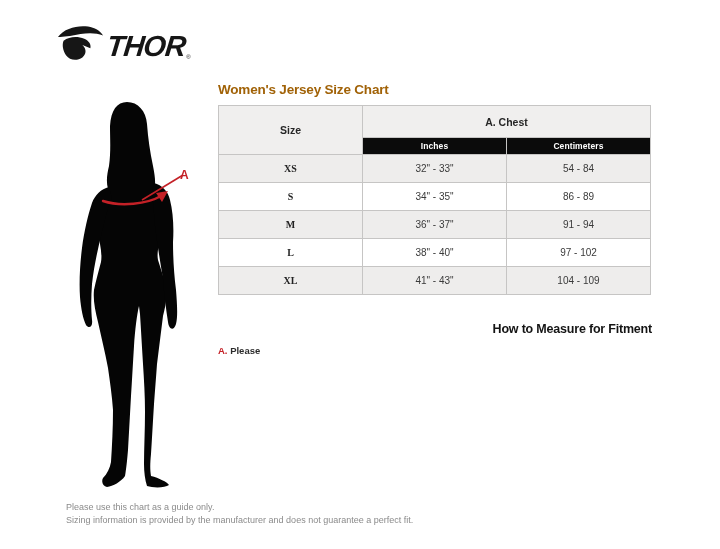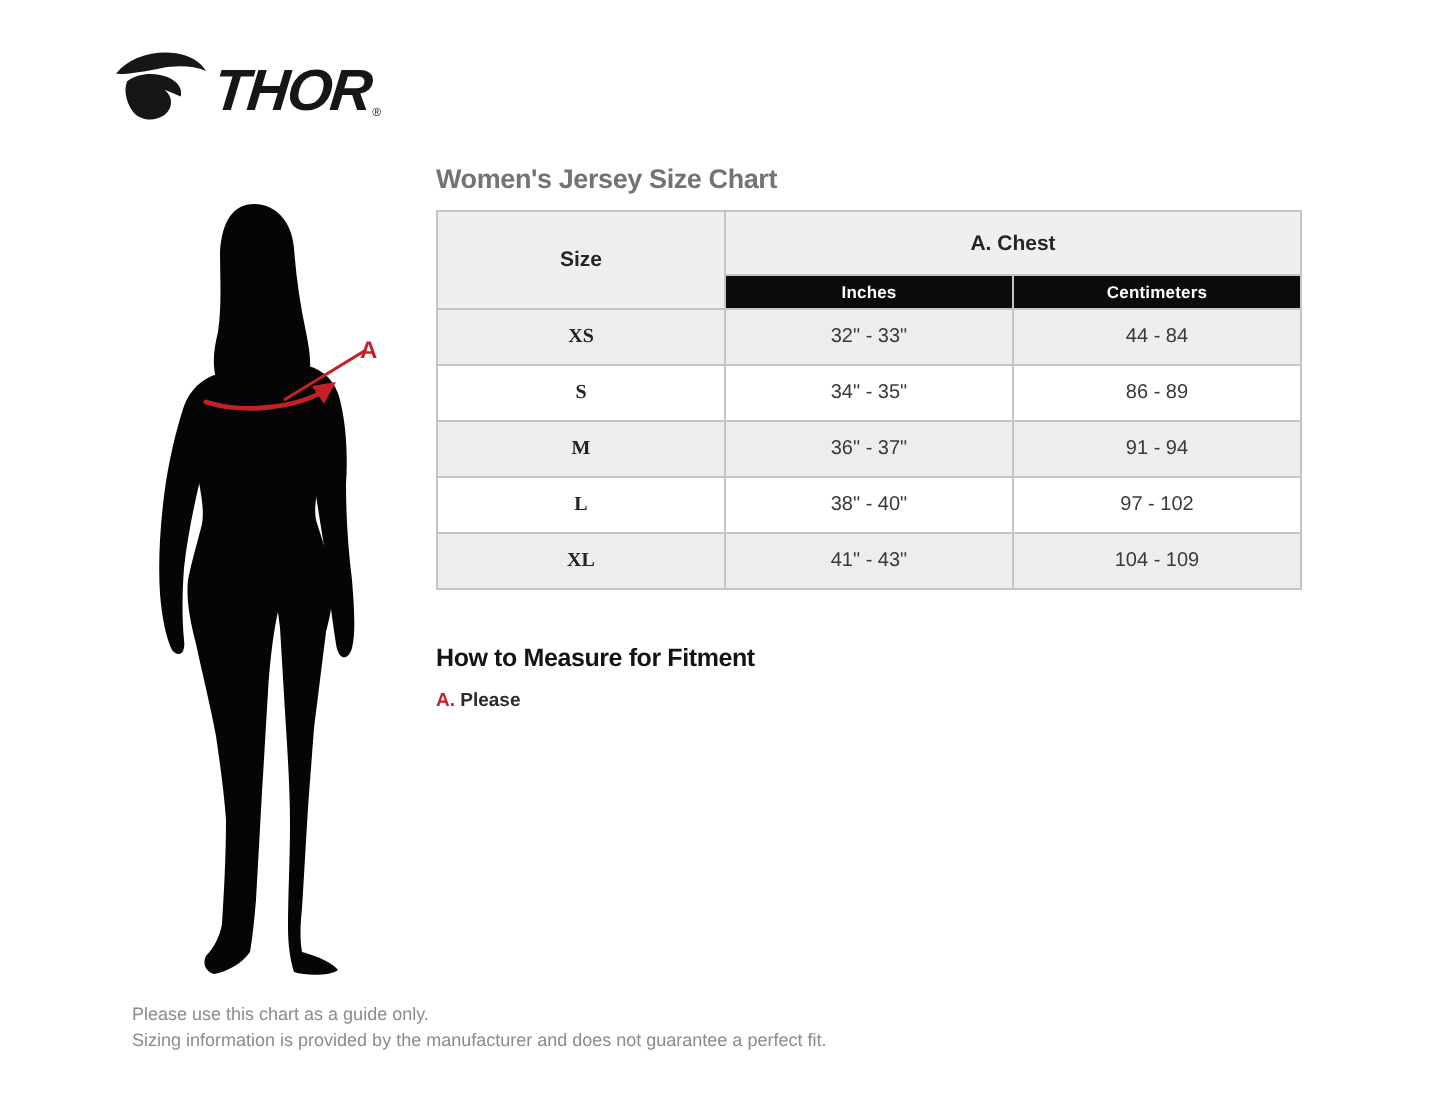--- a/index.html
+++ b/index.html
@@ -58,21 +58,21 @@
   
   .content {
     position: absolute;
     left: 218px;
     top: 82px;
     width: 434px;
   }
   .chart-title {
     font-size: 13.5px;
     font-weight: bold;
-    color: #737373;
+    color: #a16207;
     letter-spacing: -0.2px;
     margin-bottom: 8px;
   }
   table.size-chart {
     border-collapse: collapse;
     width: 433px;
     table-layout: fixed;
   }
   table.size-chart th, table.size-chart td {
     border: 1px solid #c6c5c4;
@@ -99,20 +99,21 @@
   tbody.rows td.sz { font-weight: bold; color: #222222; font-family: Liberation Serif, serif; }
   tbody.rows tr:nth-child(odd)  { background: #eeedec; }
   tbody.rows tr:nth-child(even) { background: #ffffff; }
 
   .measure-heading {
     margin-top: 27px;
     font-size: 12.5px;
     font-weight: bold;
     color: #141414;
     letter-spacing: -0.2px;
+    text-align: right;
   }
   .measure-item { margin-top: 9px; }
   .measure-name-line { font-size: 9.5px; font-weight: bold; color: #2b2b2b; line-height: 11px; }
   .measure-key { color: #c42127; }
   .measure-desc { font-size: 9.5px; color: #555555; line-height: 11px; margin-top: 1px; }
 
   
   .disclaimer {
     position: absolute;
     left: 66px;
@@ -218,21 +219,21 @@
         </tr>
         <tr class="unit-row">
           <th>Inches</th>
           <th>Centimeters</th>
         </tr>
       </thead>
       <tbody class="rows">
         <tr>
           <td class="sz">XS</td>
           <td>32" - 33"</td>
-          <td>44 - 84</td>
+          <td>54 - 84</td>
         </tr>
         <tr>
           <td class="sz">S</td>
           <td>34" - 35"</td>
           <td>86 - 89</td>
         </tr>
         <tr>
           <td class="sz">M</td>
           <td>36" - 37"</td>
           <td>91 - 94</td>

